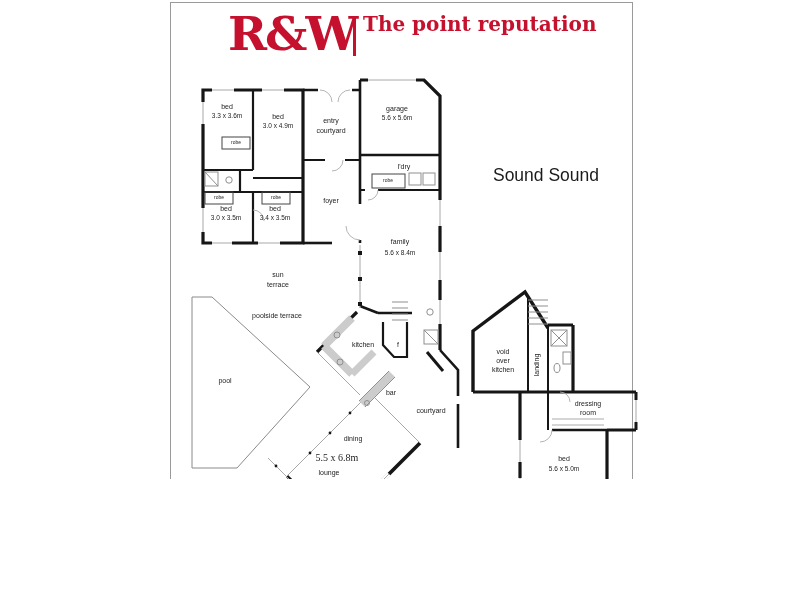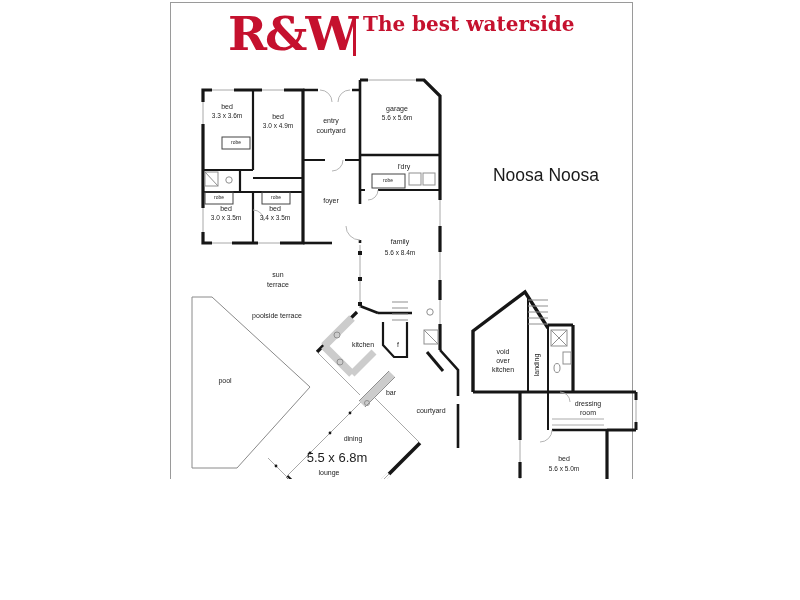--- a/index.html
+++ b/index.html
@@ -15,21 +15,21 @@
            font-weight:700;font-size:20px;line-height:22px;color:#c5112e;}
   
   #address{position:absolute;left:546px;top:175px;transform:translate(-50%,-50%);
            text-align:center;font-size:17.5px;line-height:24px;color:#1a1a1a;}
   
   #plan-svg{position:absolute;left:0;top:0;width:800px;height:600px;}
   
   .lbl{position:absolute;transform:translate(-50%,-50%);font-size:7px;line-height:8px;
        color:#1c1c1c;white-space:nowrap;text-align:center;}
   .dim{font-size:6.5px;}
-  .dim-lg{font-size:13px;}
+  .dim-lg{font-size:10px;font-family:Liberation Serif, serif;}
   .tiny{font-size:8px;transform:translate(-50%,-50%) scale(0.62);}
   .rot{transform:translate(-50%,-50%) rotate(-90deg);}
   .north-n{font-size:7px;font-weight:700;transform:translate(-50%,-50%) rotate(90deg);}
   
   #disclaimer{position:absolute;left:393px;top:568px;width:412px;text-align:center;
               font-size:8px;line-height:9px;color:#222;
               transform:translate(-50%,0) scale(0.68);transform-origin:top center;}
   #disclaimer b{margin-right:2px;}
   
   #vendor-box{position:absolute;left:543px;top:542px;width:76px;height:51px;
@@ -53,25 +53,25 @@
 </style>
 </head>
 <body>
 
 <div id="canvas">
   <div id="pageframe"></div>
 
   <div id="rw-logo">R&amp;W</div>
   <div id="logo-divider"></div>
   <div id="tagline">
-    <div>The best waterside</div>
+    <div>The point reputation</div>
   </div>
 
   <div id="address">
-    <div>Noosa Noosa</div>
+    <div>Sound Sound</div>
   </div>
 
   <svg id="plan-svg" viewBox="0 0 800 600">
 
     <g stroke="#161616" fill="none">
       <path d="M203,90 H303 V243 H203 Z" stroke-width="3.2"></path>
       <path d="M253,90 V170" stroke-width="2.2"></path>
       <path d="M203,170 H253" stroke-width="2.2"></path>
       <path d="M253,178 H303" stroke-width="2.2"></path>
       <path d="M240,170 V192" stroke-width="2.2"></path>

